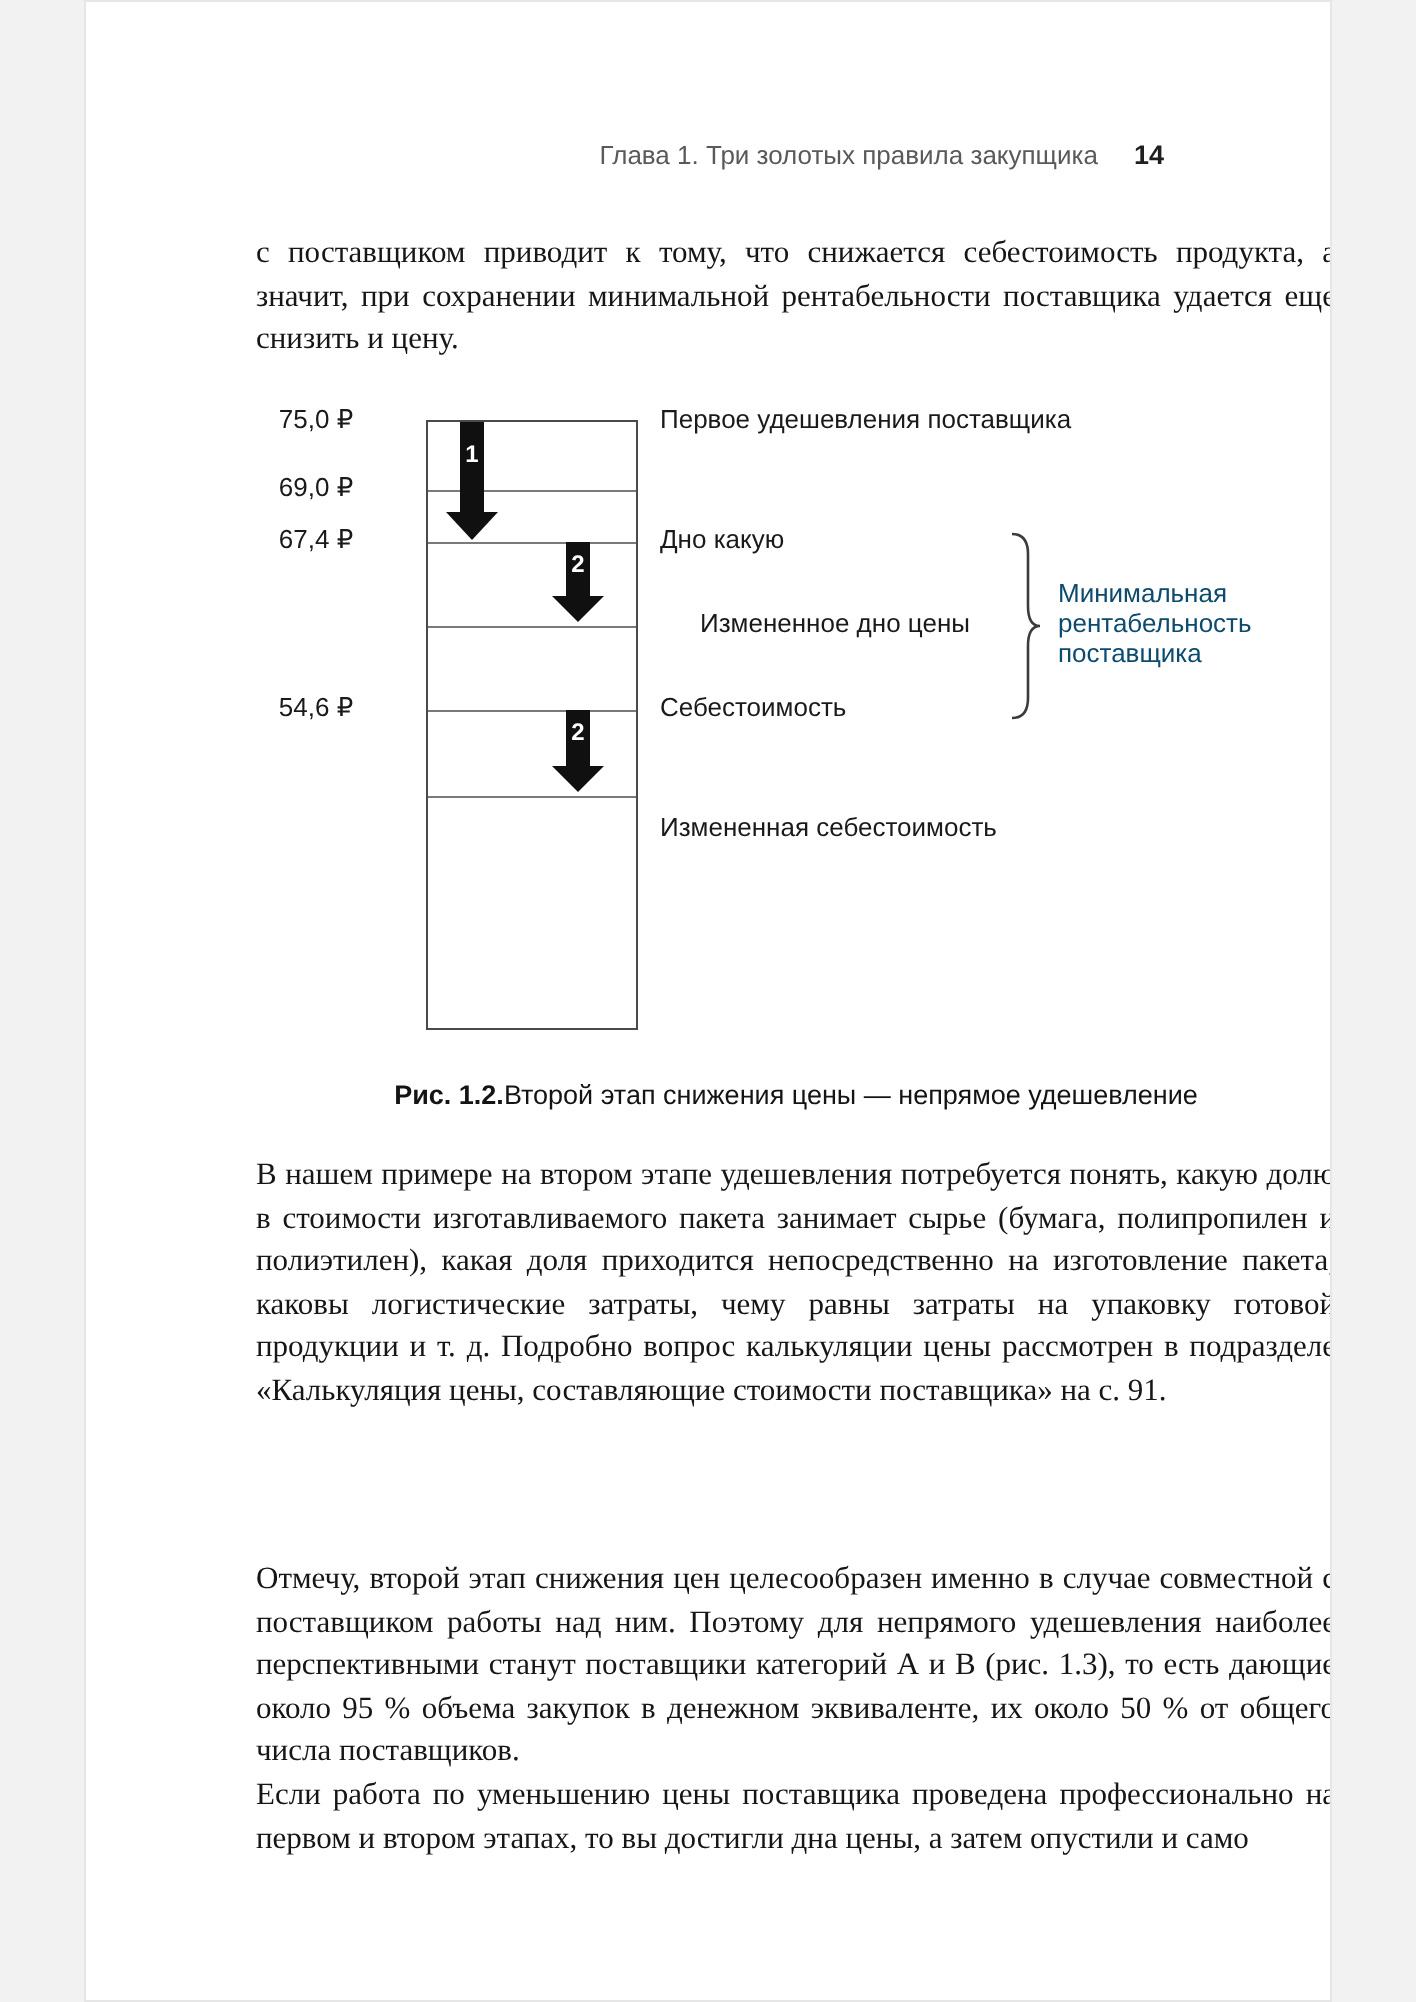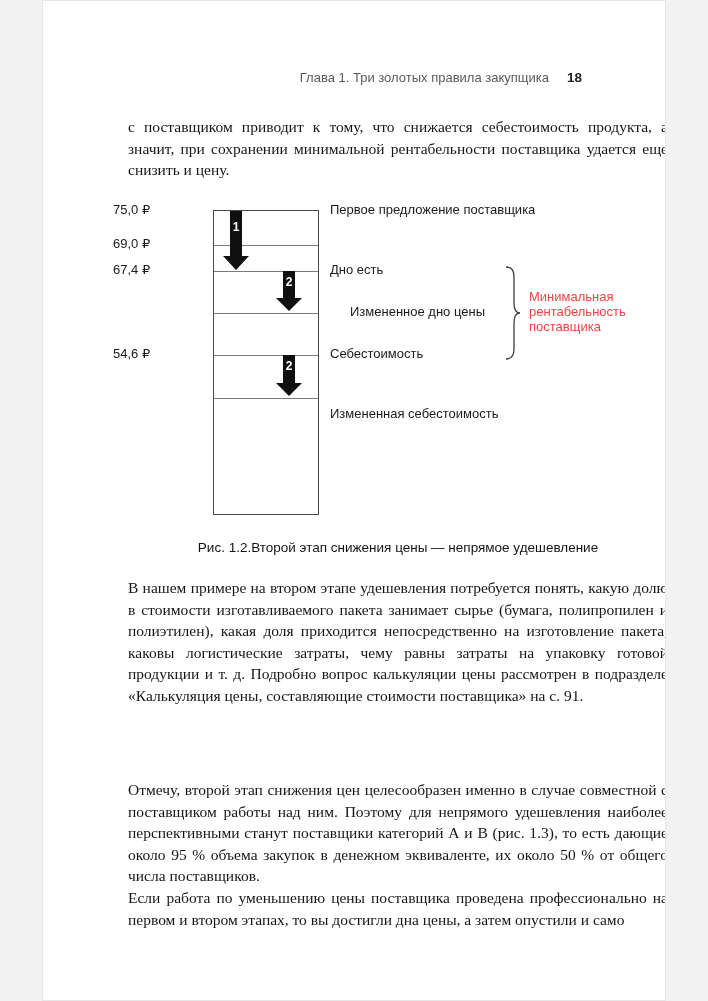--- a/index.html
+++ b/index.html
@@ -29,56 +29,56 @@
   
   .para{
     left:85px;width:540px;
     font-size:15.5px;line-height:21.5px;
     text-align:justify;
   }
 
   
   .figure{top:195px;left:0;width:708px;height:335px;}
   .price-label{
-    left:70px;width:90px;text-align:left;
+    left:70px;width:90px;text-align:center;
     font-size:13px;line-height:16px;color:#1a1a1a;
   }
   .diagram-box{
     left:170px;top:14px;width:106px;height:305px;
     border:1px solid #4a4a4a;box-sizing:border-box;
   }
   .level-line{position:absolute;left:0;width:100%;height:1px;background:#7a7a7a;}
   .lvl-label{
     left:287px;font-size:13px;line-height:16px;color:#1a1a1a;white-space:nowrap;
   }
   .arrow-shaft{position:absolute;width:12px;background:#101010;}
   .arrow-head{position:absolute;width:0;height:0;
     border-left:13px solid transparent;border-right:13px solid transparent;}
   .arrow-num{
     position:absolute;width:12px;text-align:center;
     color:#ffffff;font-weight:bold;font-size:12px;line-height:14px;
   }
   .brace-label{
     left:486px;top:93px;width:104px;
-    font-size:13px;line-height:15px;color:#ef4444;
+    font-size:13px;line-height:15px;color:#0c4a6e;
   }
   .caption{
     top:539px;left:85px;width:540px;text-align:center;
     font-size:13.5px;color:#141414;
   }
-  .caption .cap-label{font-weight:normal;margin-right:0;}
+  .caption .cap-label{font-weight:bold;margin-right:0;}
 </style>
 </head>
 <body>
 
 <div class="page">
 
   <div class="abs running-head sans">
     <span class="chapter">Глава 1. Три золотых правила закупщика</span>
-    <span class="pagenum">18</span>
+    <span class="pagenum">14</span>
   </div>
 
   <p class="abs para" style="top:115px;margin:0;">с поставщиком приводит к тому, что снижается себестоимость продукта, а значит, при сохранении минимальной рентабельности поставщика удается еще снизить и цену.</p>
 
   <div class="abs figure">
 
     <div class="abs price-label sans" style="top:6px;">75,0 ₽</div>
     <div class="abs price-label sans" style="top:40px;">69,0 ₽</div>
     <div class="abs price-label sans" style="top:66px;">67,4 ₽</div>
     <div class="abs price-label sans" style="top:150px;">54,6 ₽</div>
@@ -102,22 +102,22 @@
       <div class="arrow-head" style="left:233px;top:102px;border-top:13px solid #101010;"></div>
       <div class="arrow-num sans" style="left:240px;top:79px;">2</div>
     </div>
 
     <div>
       <div class="arrow-shaft" style="left:240px;top:159px;height:29px;"></div>
       <div class="arrow-head" style="left:233px;top:187px;border-top:13px solid #101010;"></div>
       <div class="arrow-num sans" style="left:240px;top:163px;">2</div>
     </div>
 
-    <div class="abs lvl-label sans" style="top:6px;">Первое предложение поставщика</div>
-    <div class="abs lvl-label sans" style="top:66px;">Дно есть</div>
+    <div class="abs lvl-label sans" style="top:6px;">Первое удешевления поставщика</div>
+    <div class="abs lvl-label sans" style="top:66px;">Дно какую</div>
     <div class="abs lvl-label sans" style="top:108px;margin-left:20px;">Измененное дно цены</div>
     <div class="abs lvl-label sans" style="top:150px;">Себестоимость</div>
     <div class="abs lvl-label sans" style="top:210px;">Измененная себестоимость</div>
 
     <svg class="abs" style="left:462px;top:70px;" width="16" height="94" viewBox="0 0 16 94">
       <path d="M1,1 Q9,1 9,11 L9,37 Q9,47 15,47 Q9,47 9,57 L9,83 Q9,93 1,93" fill="none" stroke="#3c3c3c" stroke-width="1.3"></path>
     </svg>
     <div class="abs brace-label sans">Минимальная рентабельность поставщика</div>
   </div>
 

